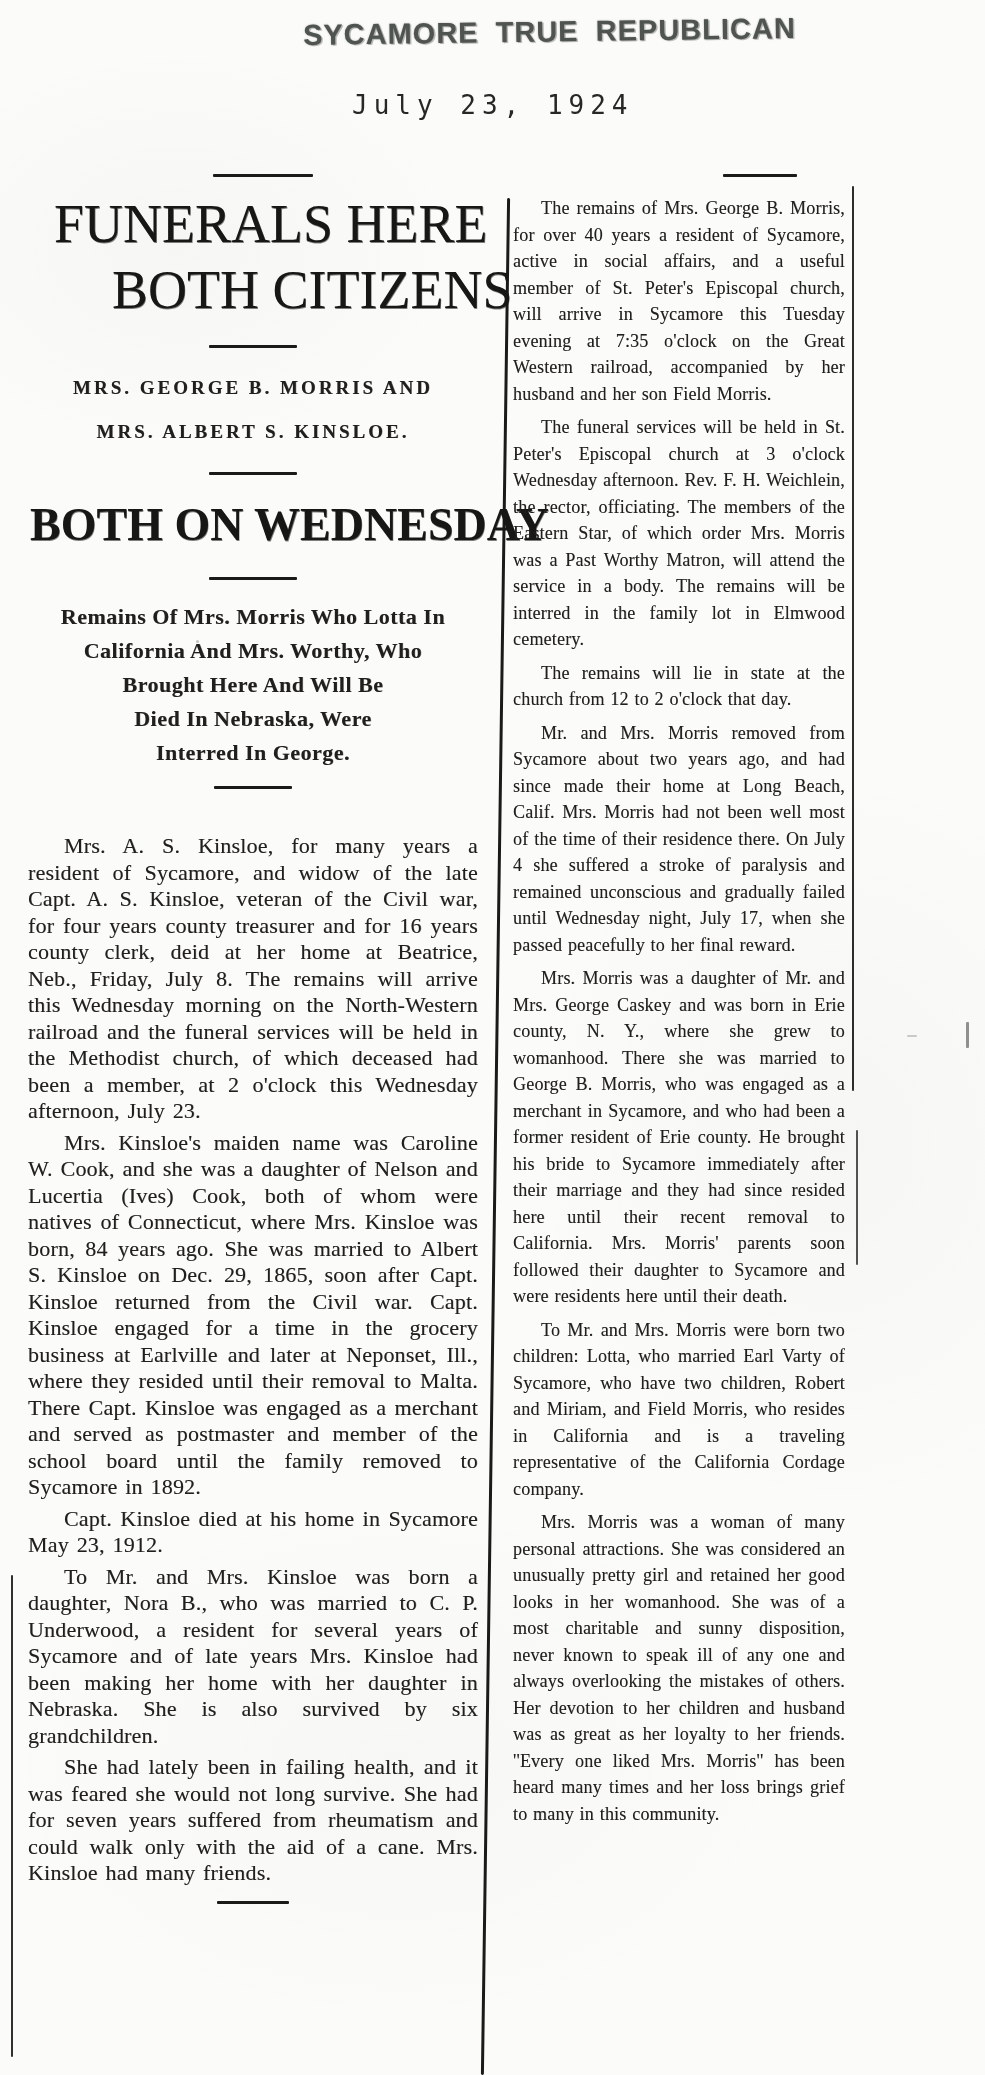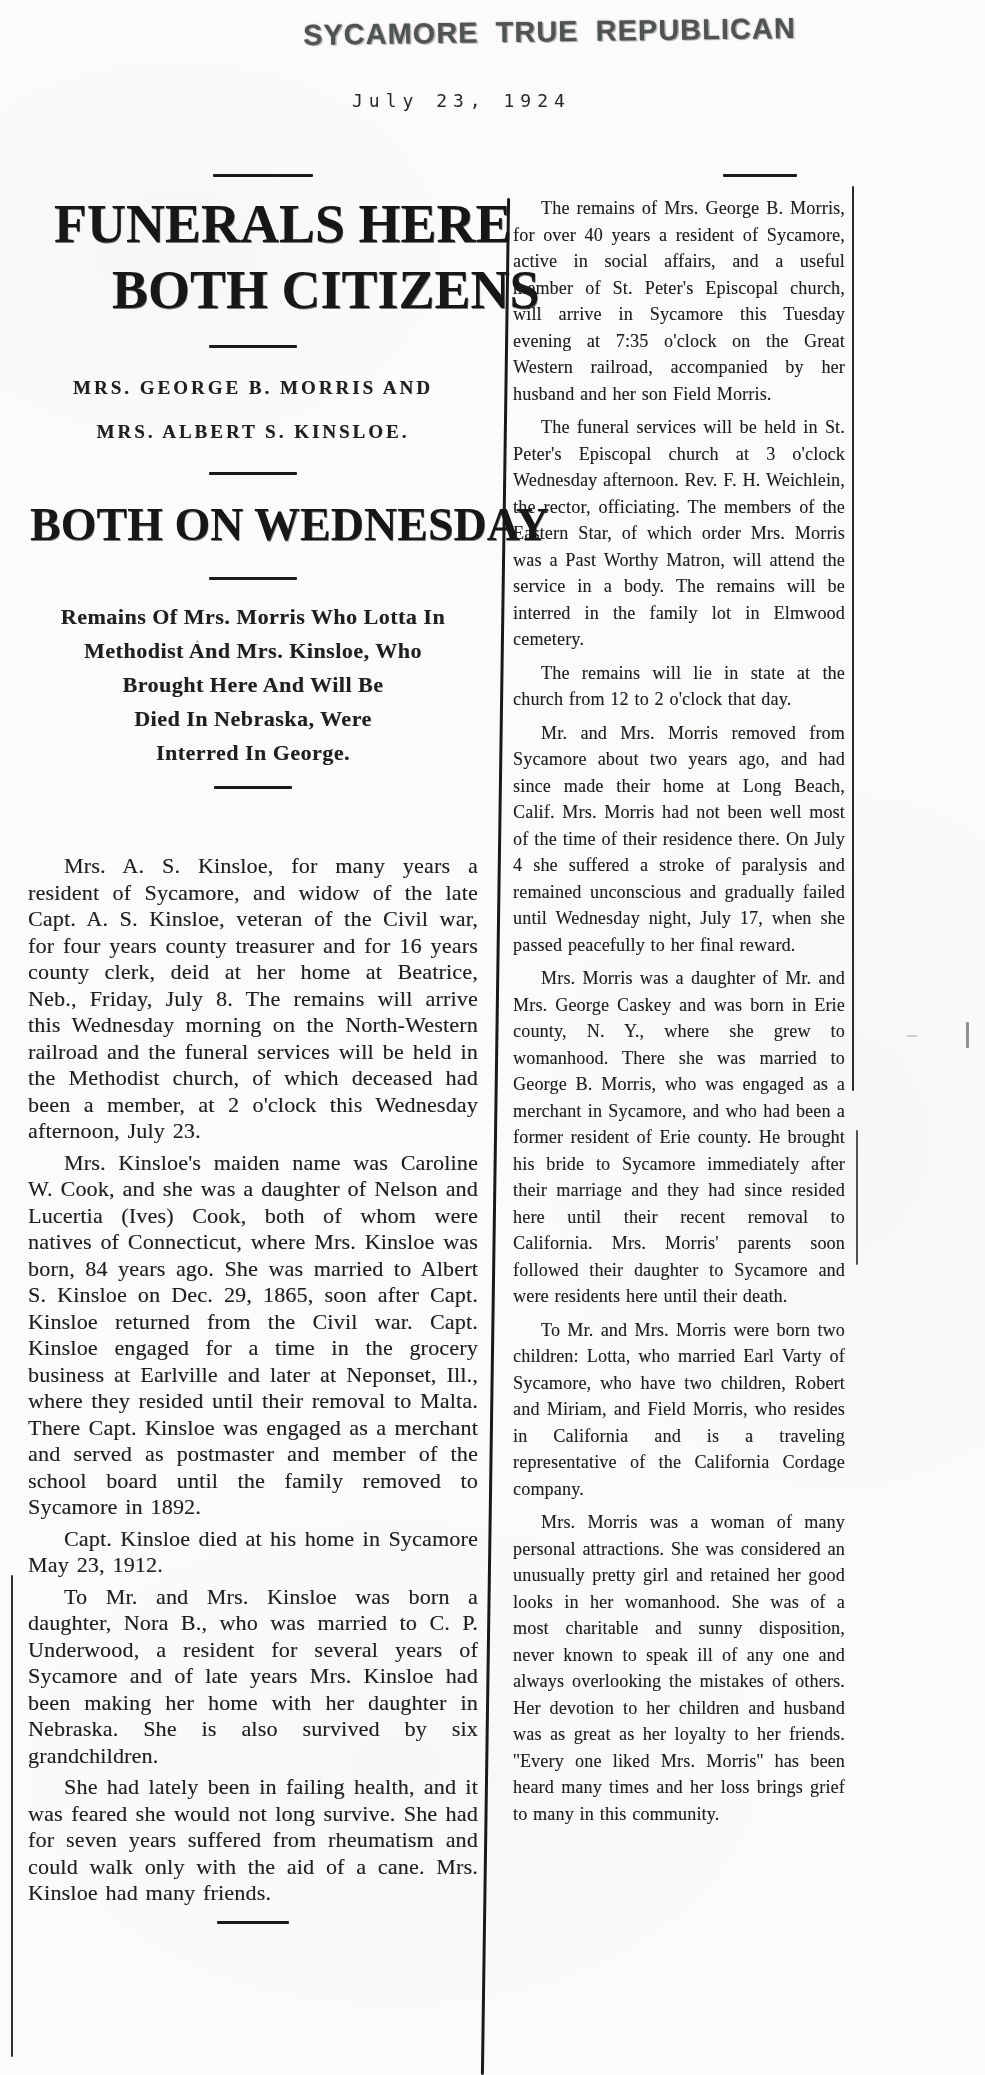--- a/index.html
+++ b/index.html
@@ -26,21 +26,21 @@
     font-family:"Liberation Sans", sans-serif;
     font-weight:bold;font-size:29px;letter-spacing:1px;word-spacing:8px;
     color:var(--stamp-ink);
     transform:rotate(-0.8deg);
     text-shadow:1.5px 1px 0 rgba(79,84,80,0.35), 0 0 2px rgba(79,84,80,0.4);
     white-space:nowrap;
   }
   .issue-date{
     position:absolute;left:352px;top:90px;
     font-family:"DejaVu Sans Mono", monospace;
-    font-size:18px;letter-spacing:6px;color:#272725;
+    font-size:26px;letter-spacing:6px;color:#272725;
     white-space:nowrap;
   }
 
   
   .vrule{position:absolute;background:var(--rule);width:3px;border-radius:2px;}
   .vrule.mid{left:494px;top:198px;height:1877px;transform:rotate(0.8deg);}
   .vrule.right1{left:852px;top:186px;height:905px;width:2px;opacity:.92;}
   .vrule.right2{left:856px;top:1130px;height:135px;width:2px;opacity:.75;}
   .vrule.leftedge{left:11px;top:1575px;height:482px;width:2px;opacity:.9;}
 
@@ -52,21 +52,21 @@
   .sr-deck{width:78px;margin:16px auto 14px auto;}
   .sr-end{width:72px;margin:14px auto 0 auto;}
   .sr-righttop{width:74px;margin:2px 48px 18px auto;}
 
   
   .col-left{position:absolute;left:28px;top:168px;width:450px;}
   .col-right{position:absolute;left:513px;top:172px;width:332px;}
 
   .headline{margin:10px 0 0 0;padding:0;}
   .headline span{
-    display:block;font-weight:bold;font-size:54px;line-height:66px;
+    display:block;font-weight:normal;font-size:54px;line-height:66px;
     letter-spacing:0px;color:#171715;
     text-shadow:0.6px 0.6px 0 rgba(23,23,21,0.55);
     white-space:nowrap;
   }
   .hl-line1{padding-left:26px;}
   .hl-line2{padding-left:84px;}
 
   .subhead div{
     font-size:19px;font-weight:bold;letter-spacing:3px;line-height:44px;
     text-align:center;white-space:nowrap;
@@ -79,21 +79,21 @@
     color:#171715;white-space:nowrap;
     text-shadow:0.6px 0.6px 0 rgba(23,23,21,0.55);
   }
 
   .deck div{
     font-size:22px;font-weight:bold;line-height:34px;letter-spacing:0.5px;
     text-align:center;
     text-shadow:0.4px 0.4px 0 rgba(32,31,29,0.4);
   }
 
-  .lc-body{margin-top:64px;}
+  .lc-body{margin-top:44px;}
   .lc-body p{
     font-size:22px;line-height:26.5px;text-align:justify;
     text-indent:36px;margin:0 0 5px 0;word-spacing:2px;letter-spacing:0.2px;
     text-shadow:0.35px 0.35px 0 rgba(32,31,29,0.4);
   }
 
   .rc-body p{
     font-size:18px;line-height:26.5px;text-align:justify;
     text-indent:28px;margin:0 0 7px 0;word-spacing:1px;letter-spacing:0.2px;
     text-shadow:0.3px 0.3px 0 rgba(32,31,29,0.4);
@@ -136,21 +136,21 @@
     </div>
 
     <div class="short-rule sr-center2"></div>
 
     <h2 class="headline2">BOTH ON WEDNESDAY</h2>
 
     <div class="short-rule sr-center3"></div>
 
     <div class="deck">
       <div>Remains Of Mrs. Morris Who Lotta In</div>
-      <div>Methodist And Mrs. Kinsloe, Who</div>
+      <div>California And Mrs. Worthy, Who</div>
       <div>Brought Here And Will Be</div>
       <div>Died In Nebraska, Were</div>
       <div>Interred In George.</div>
     </div>
 
     <div class="short-rule sr-deck"></div>
 
     <div class="lc-body">
       <p>Mrs. A. S. Kinsloe, for many years a resident of Sycamore, and widow of the late Capt. A. S. Kinsloe, veteran of the Civil war, for four years county treasurer and for 16 years county clerk, deid at her home at Beatrice, Neb., Friday, July 8.  The remains will arrive this Wednesday morning on the North-Western railroad and the funeral services will be held in the Methodist church, of which deceased had been a member, at 2 o'clock this Wednesday afternoon, July 23.</p>
       <p>Mrs. Kinsloe's maiden name was Caroline W. Cook, and she was a daughter of Nelson and Lucertia (Ives) Cook, both of whom were natives of Connecticut, where Mrs. Kinsloe was born, 84 years ago.  She was married to Albert S. Kinsloe on Dec. 29, 1865, soon after Capt. Kinsloe returned from the Civil war.  Capt. Kinsloe engaged for a time in the grocery business at Earlville and later at Neponset, Ill., where they resided until their removal to Malta. There Capt. Kinsloe was engaged as a merchant and served as postmaster and member of the school board until the family removed to Sycamore in 1892.</p>

